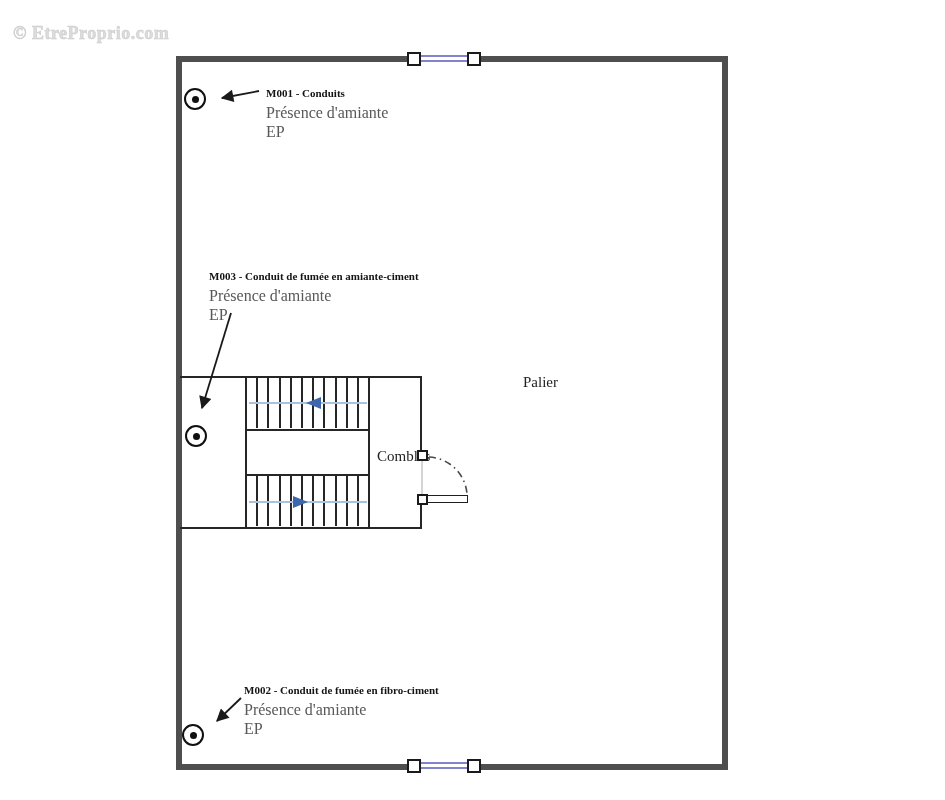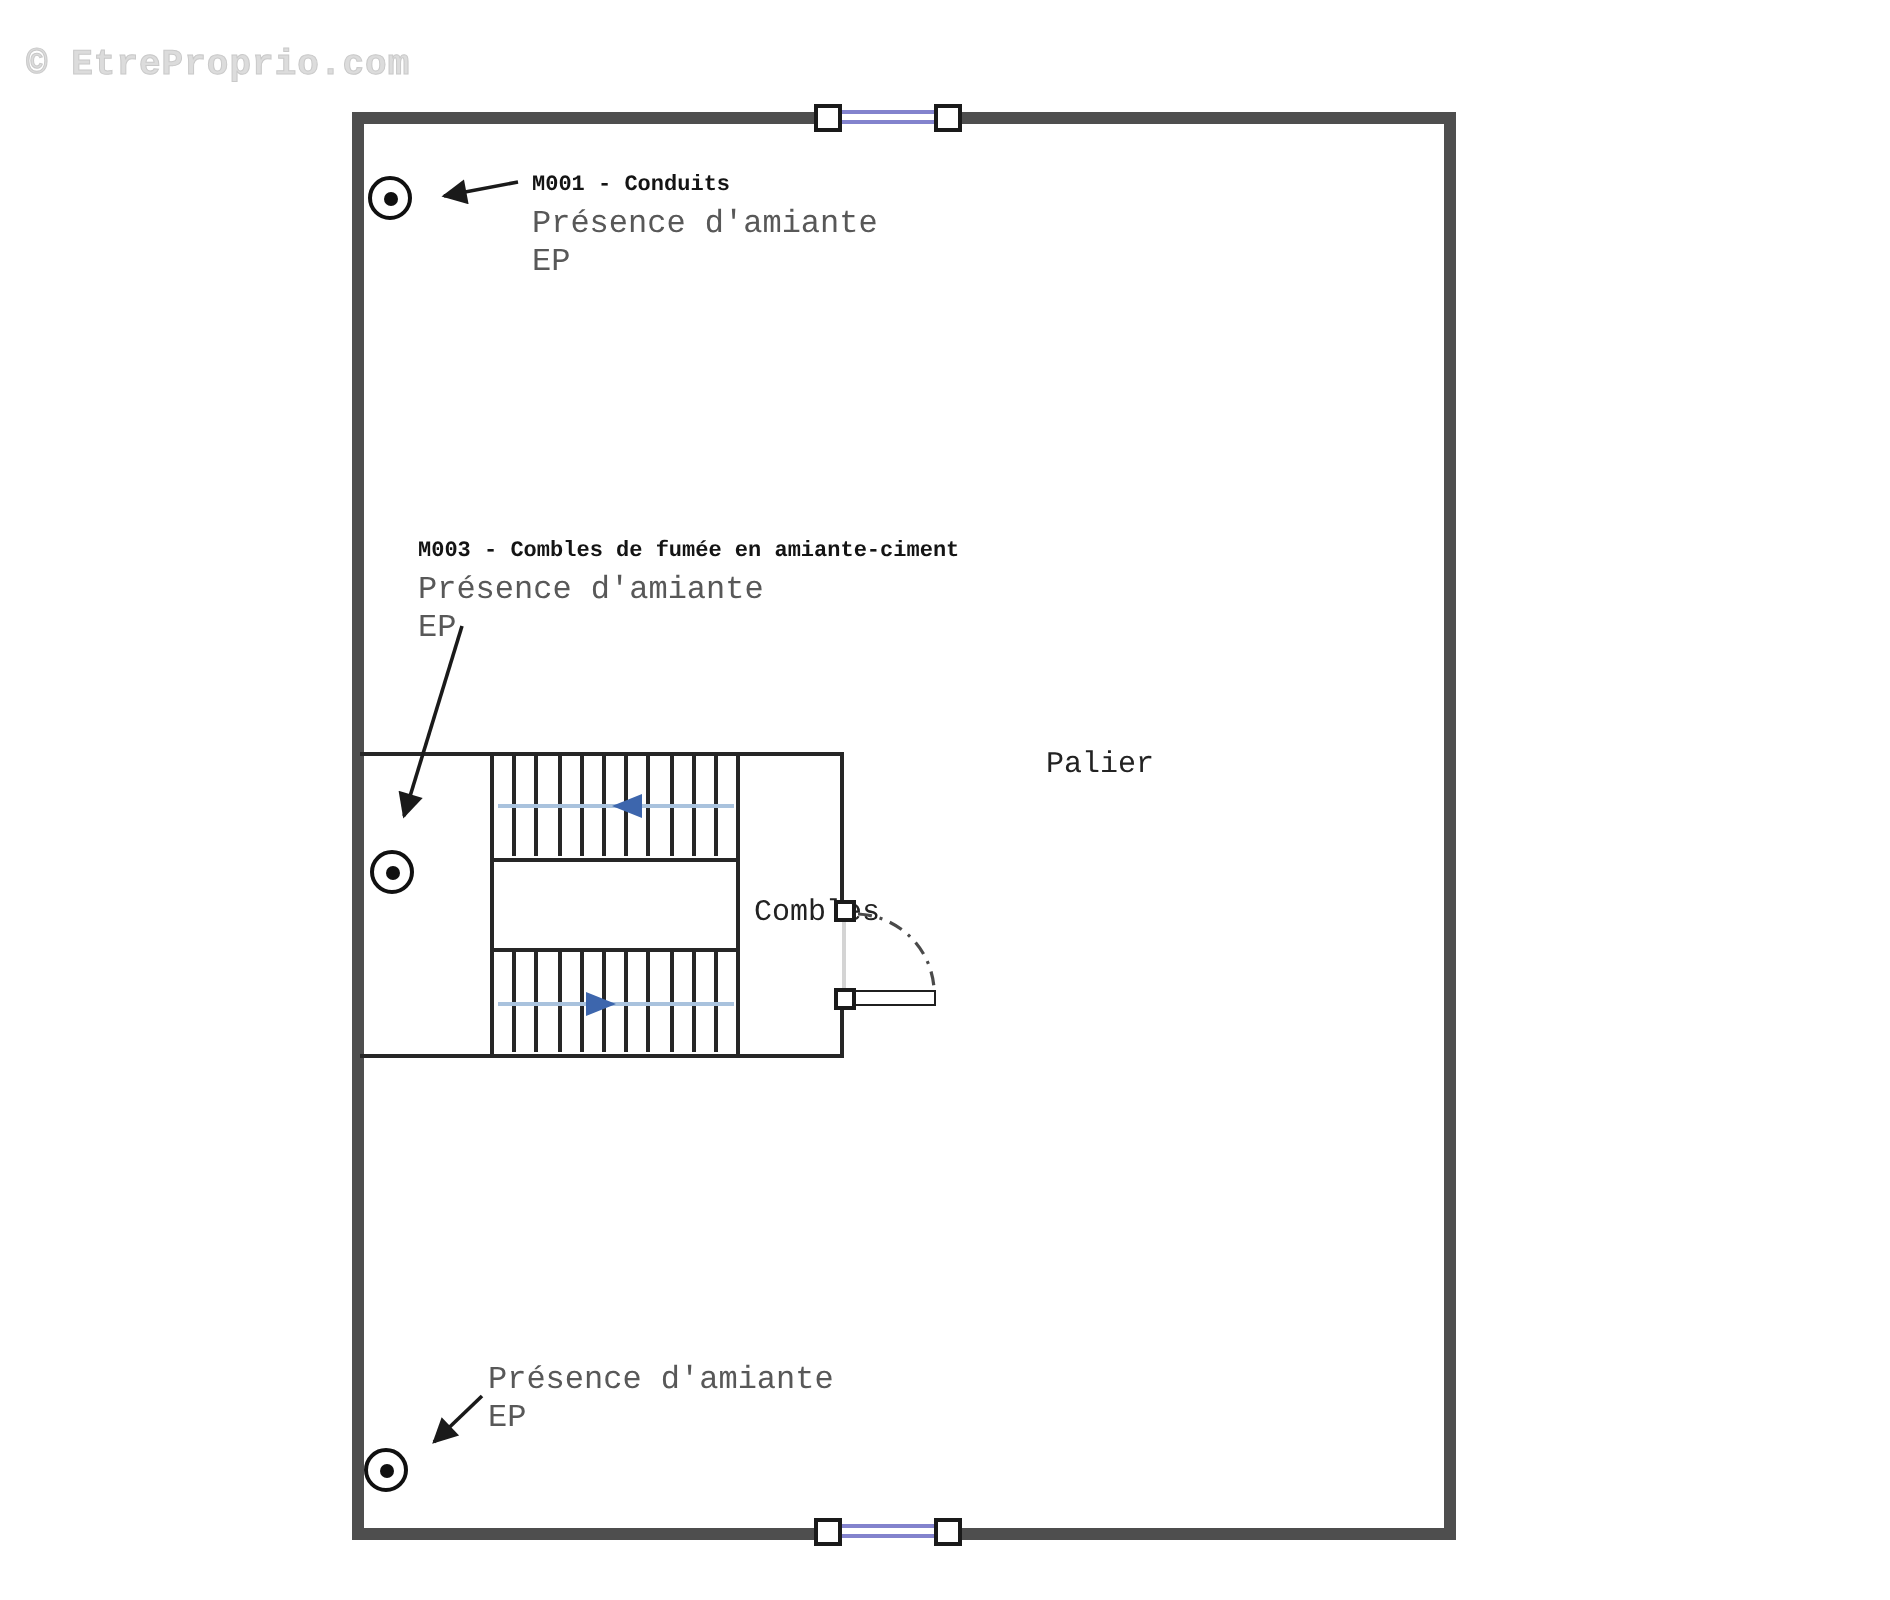--- a/index.html
+++ b/index.html
@@ -1,18 +1,18 @@
 <!DOCTYPE html>
 <html style="--wall: #4e4e4e; --line: #262626; --faint: #d4d4d4; --window-blue: #8383cd; --arrow-blue: #3d66ad; --arrow-line-blue: #a9c2dd; --text-secondary: #585858; --title-color: #141414; --watermark: #dcdcdc;"><head>
 <meta charset="utf-8">
 <style>
   html,body{margin:0;padding:0;background:#ffffff;}
   #canvas{
     position:relative;width:945px;height:776px;background:#ffffff;overflow:hidden;
-    font-family:Liberation Mono, monospace;
+    font-family:Liberation Serif, serif;
   }
   
   .watermark{
     position:absolute;left:13px;top:23px;
     font-size:18px;font-weight:700;letter-spacing:.5px;
     color:var(--watermark);
     -webkit-text-stroke:.5px #c9c9c9;
   }
   
   .plan-outline{
@@ -157,26 +157,27 @@
     <path d="M 429 457 A 40 40 0 0 1 467 494" fill="none" stroke="#4a4a4a" stroke-width="1.6" stroke-dasharray="7 4 1.5 4"></path>
   </svg>
 
   <div class="annotation" style="left:266px;top:84px;">
     <div class="title">M001 - Conduits</div>
     <div class="sub">Présence d'amiante</div>
     <div class="sub">EP</div>
   </div>
 
   <div class="annotation" style="left:209px;top:267px;">
-    <div class="title">M003 - Combles de fumée en amiante-ciment</div>
+    <div class="title">M003 - Conduit de fumée en amiante-ciment</div>
     <div class="sub">Présence d'amiante</div>
     <div class="sub">EP</div>
   </div>
 
   <div class="annotation" style="left:244px;top:681px;">
+    <div class="title">M002 - Conduit de fumée en fibro-ciment</div>
     <div class="sub">Présence d'amiante</div>
     <div class="sub">EP</div>
   </div>
 
   <div class="room-label" style="left:523px;top:374px;">Palier</div>
   <div class="room-label" style="left:377px;top:448px;">Combles</div>
 
 </div>
 
 </body></html>

